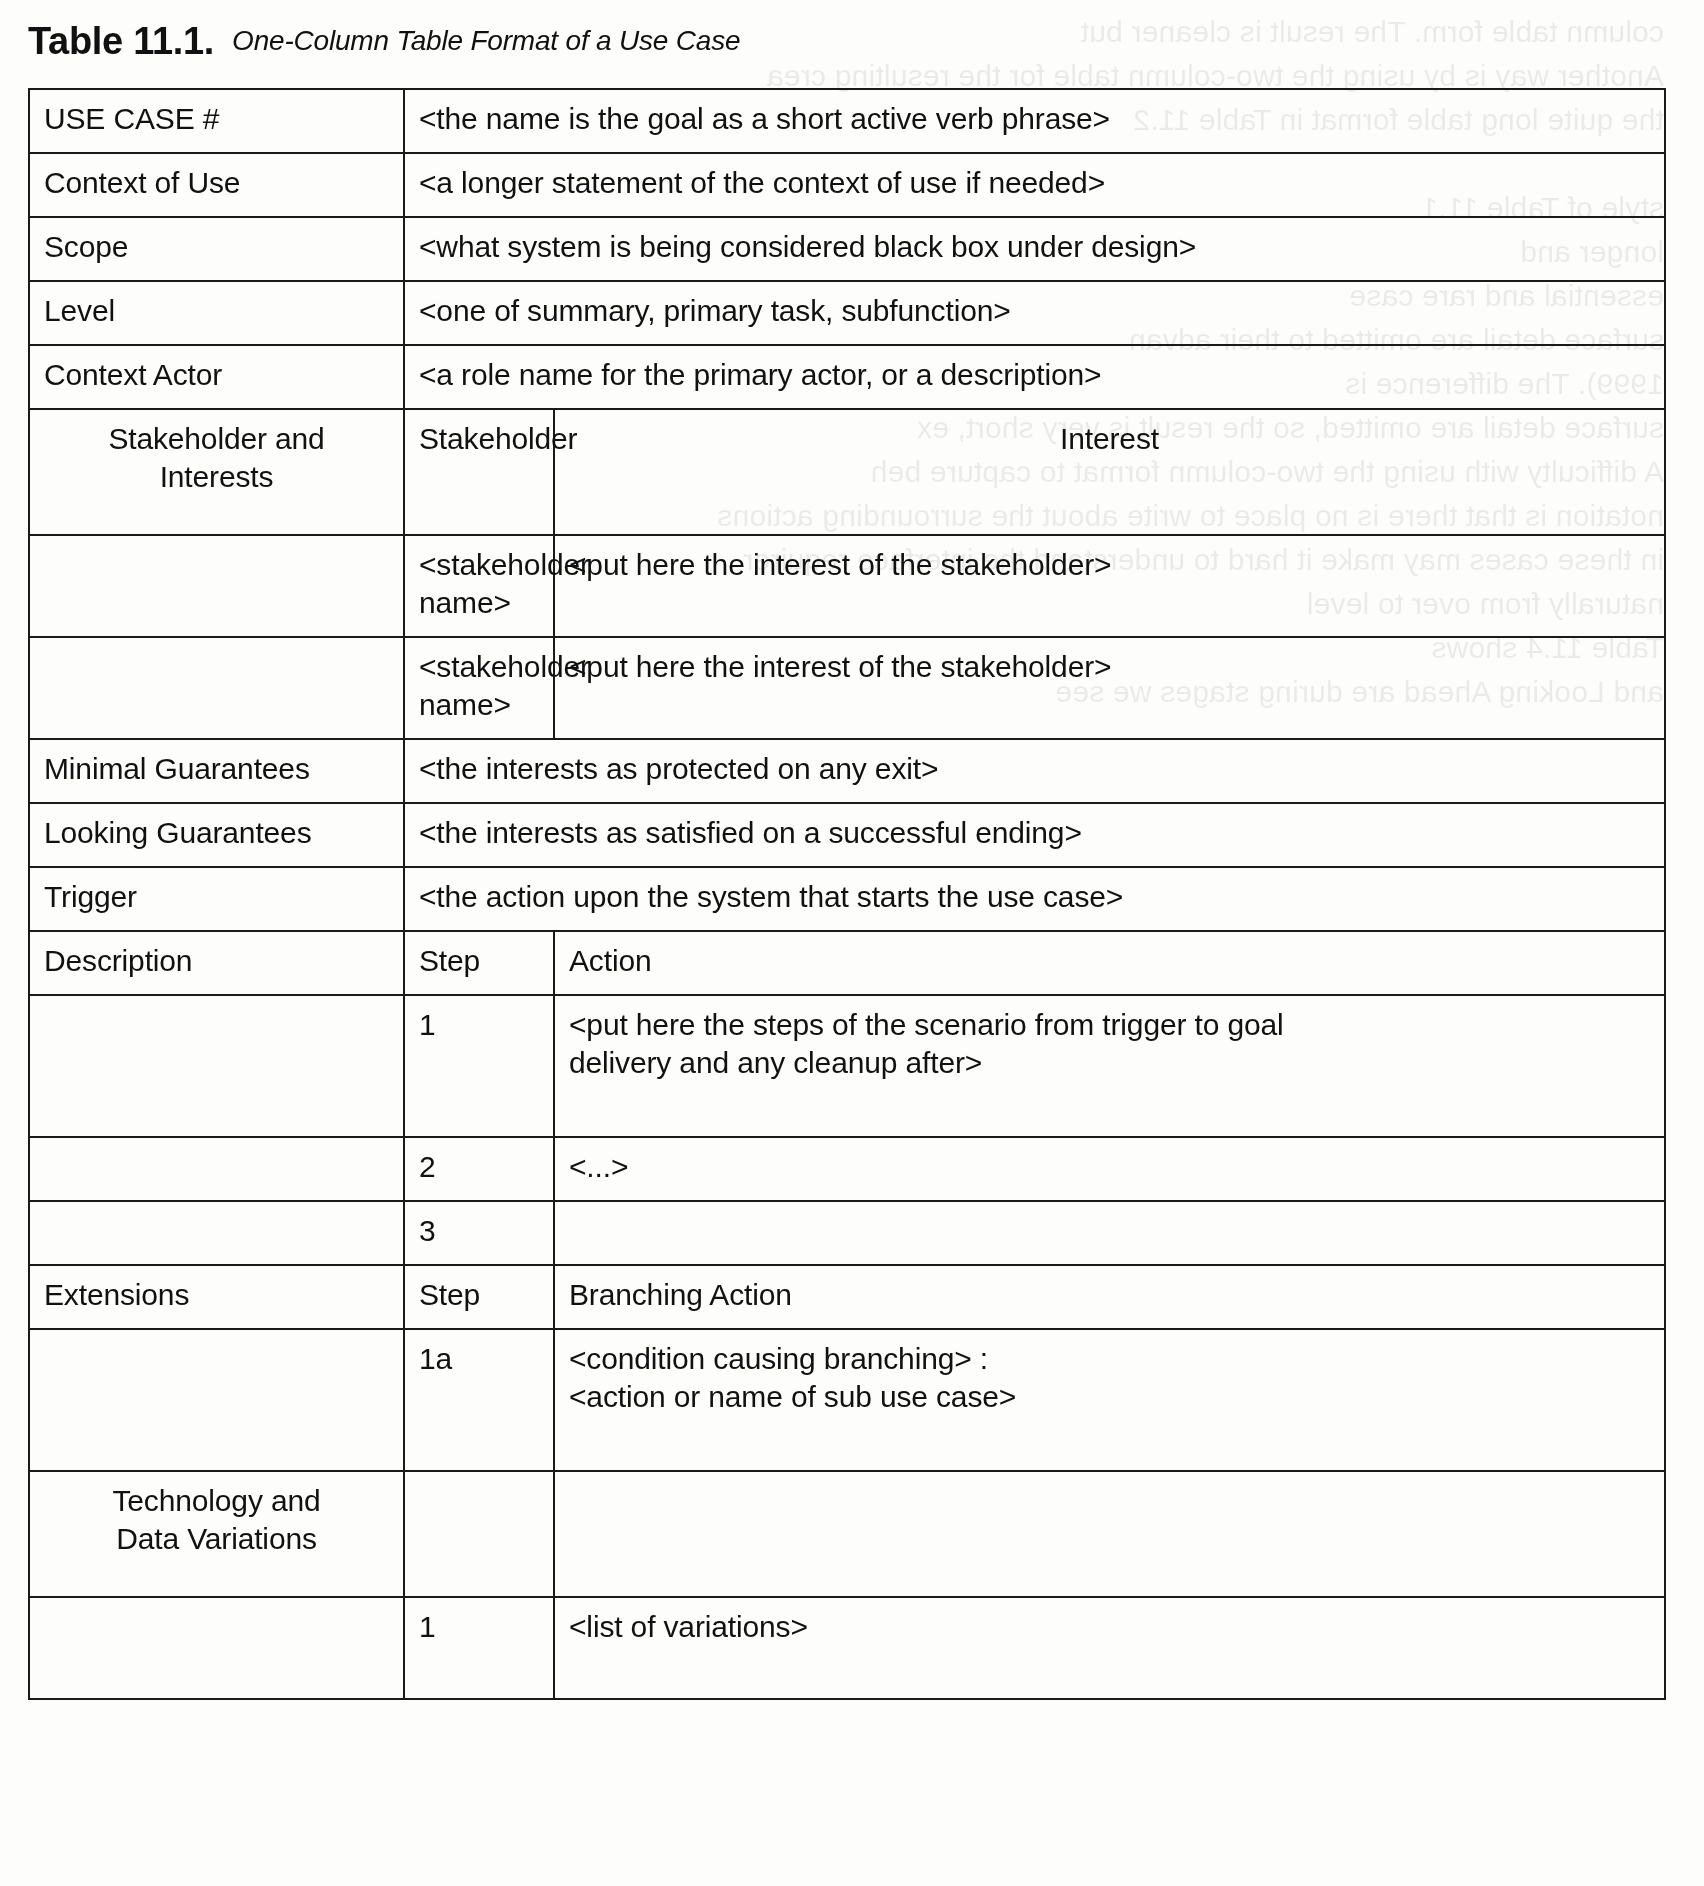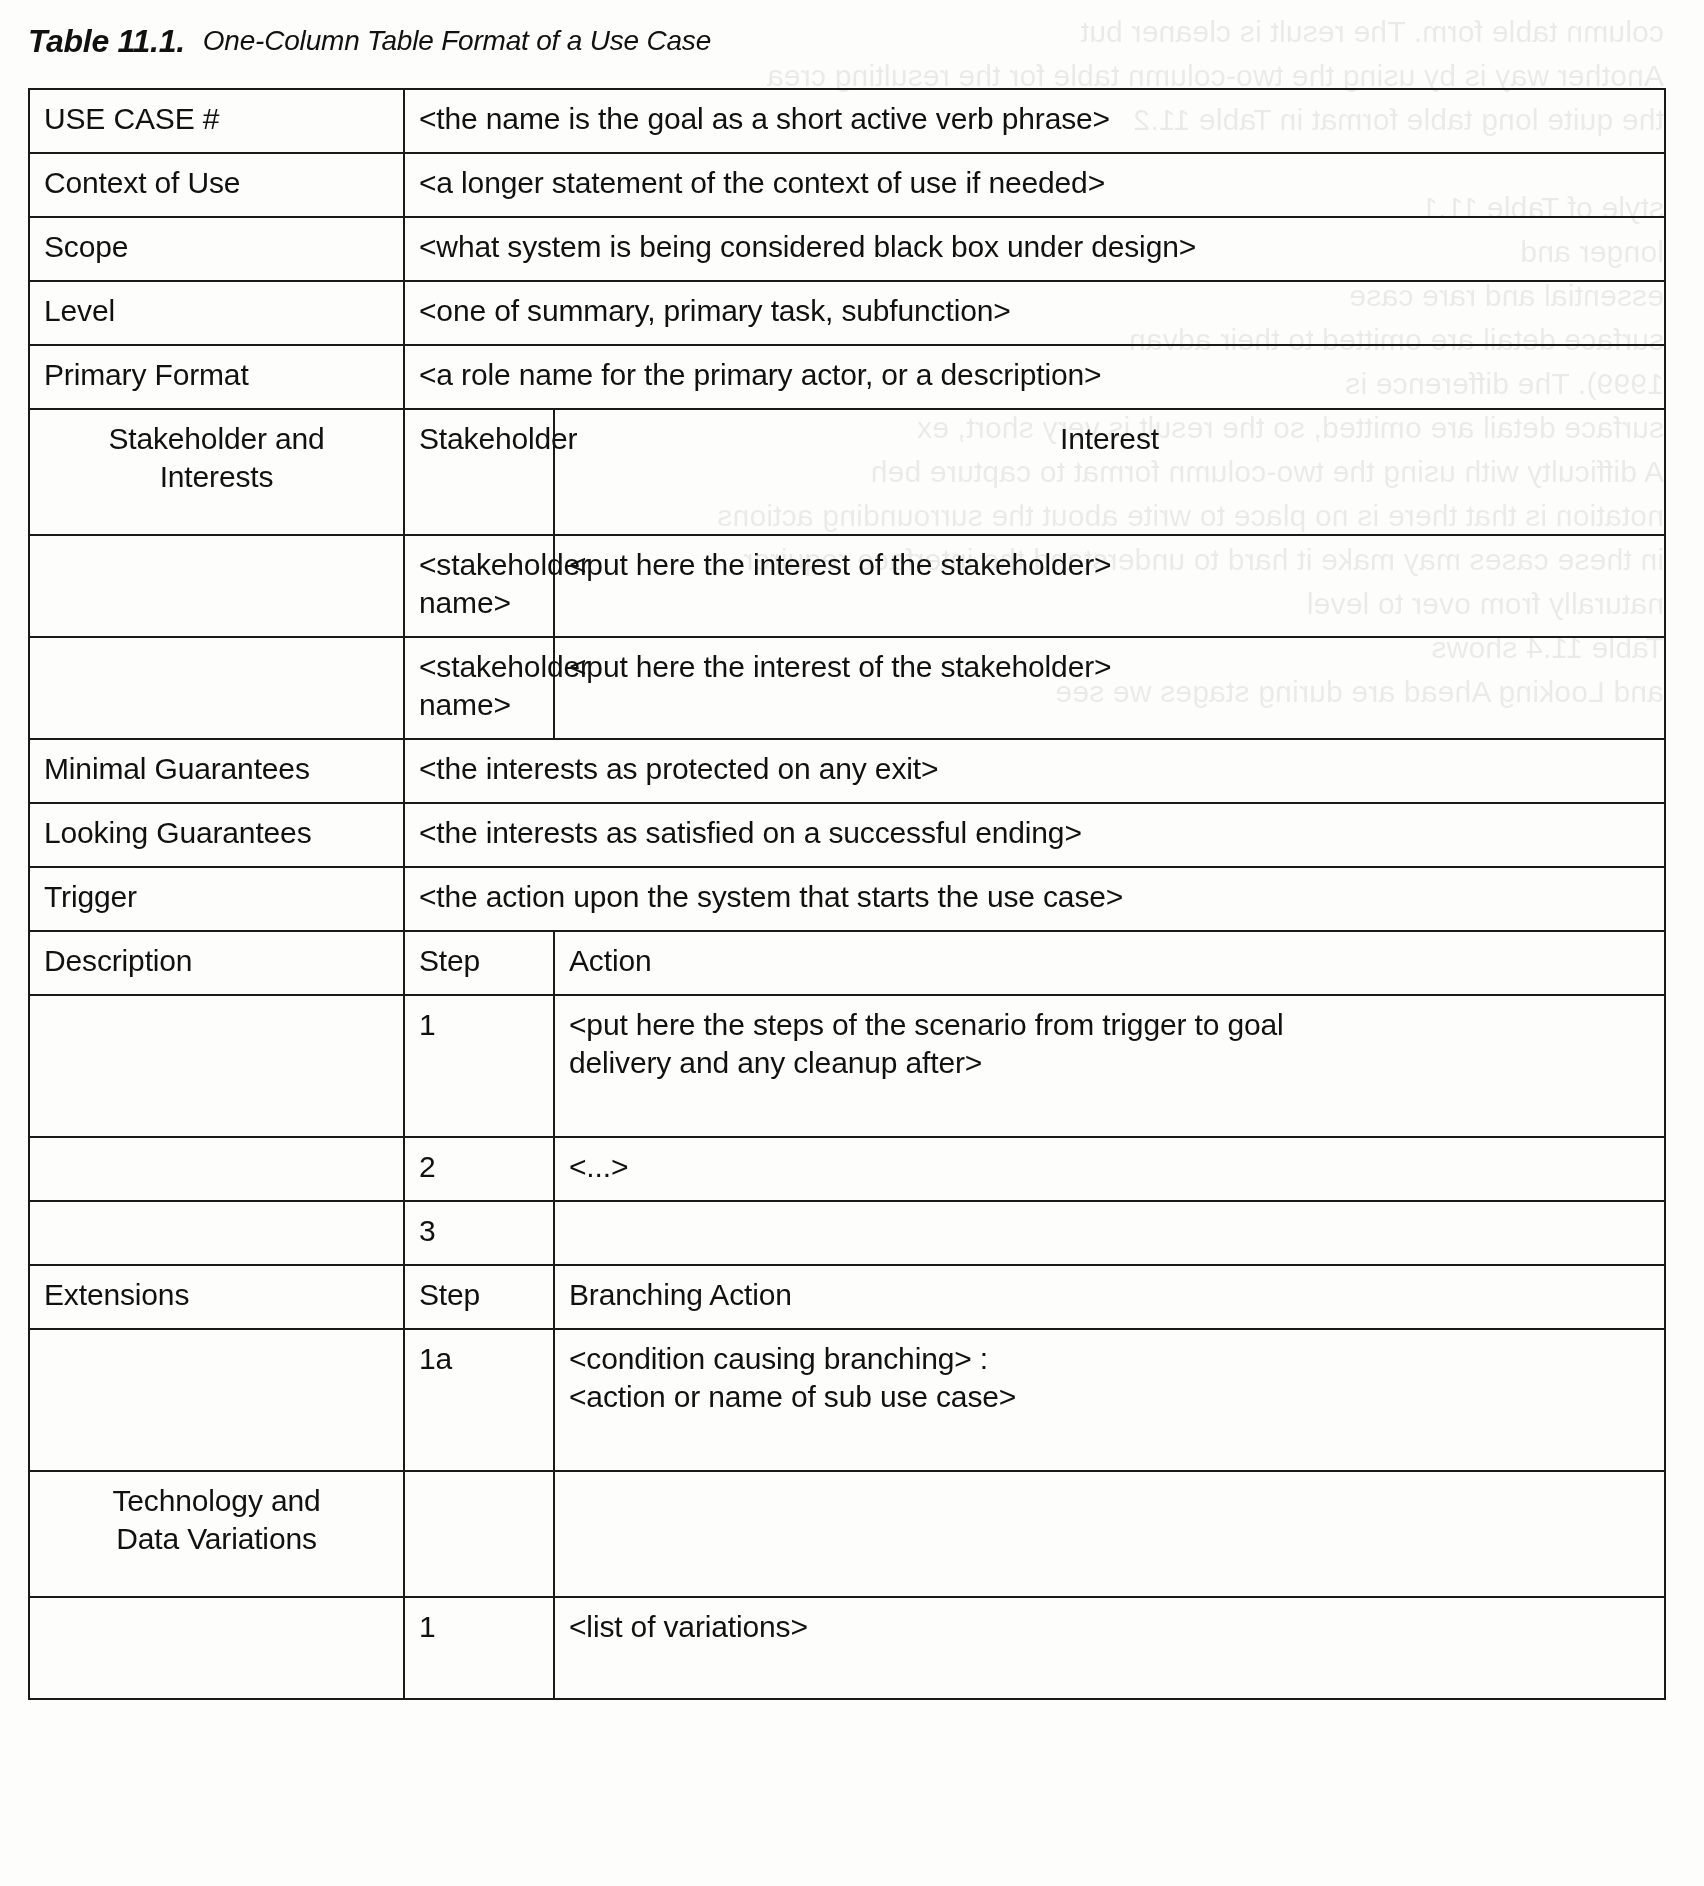--- a/index.html
+++ b/index.html
@@ -49,23 +49,22 @@
     left: 28px;
     top: 12px;
     width: 1640px;
     height: 58px;
     display: flex;
     align-items: center;
     gap: 18px;
     white-space: nowrap;
   }
   .caption-label {
-    font-size: 32px;
+    font-size: 38px;
     font-weight: bold;
-    font-style: italic;
     letter-spacing: -0.3px;
   }
   .caption-title {
     font-size: 28px;
     font-style: italic;
     letter-spacing: -0.2px;
   }
 
   
   .uc-table {
@@ -143,21 +142,21 @@
       </tr>
       <tr class="r-simple">
         <td class="nowrap">Scope</td>
         <td colspan="2">&lt;what system is being considered black box under design&gt;</td>
       </tr>
       <tr class="r-simple">
         <td class="nowrap">Level</td>
         <td colspan="2">&lt;one of summary, primary task, subfunction&gt;</td>
       </tr>
       <tr class="r-simple">
-        <td class="nowrap">Primary Format</td>
+        <td class="nowrap">Context Actor</td>
         <td colspan="2">&lt;a role name for the primary actor, or a description&gt;</td>
       </tr>
 
       <tr class="r-two">
         <td class="two-line">
           <span>Stakeholder and</span>
           <span>Interests</span>
         </td>
         <td colspan="1" style="width:332px;">Stakeholder</td>
         <td>Interest</td>

